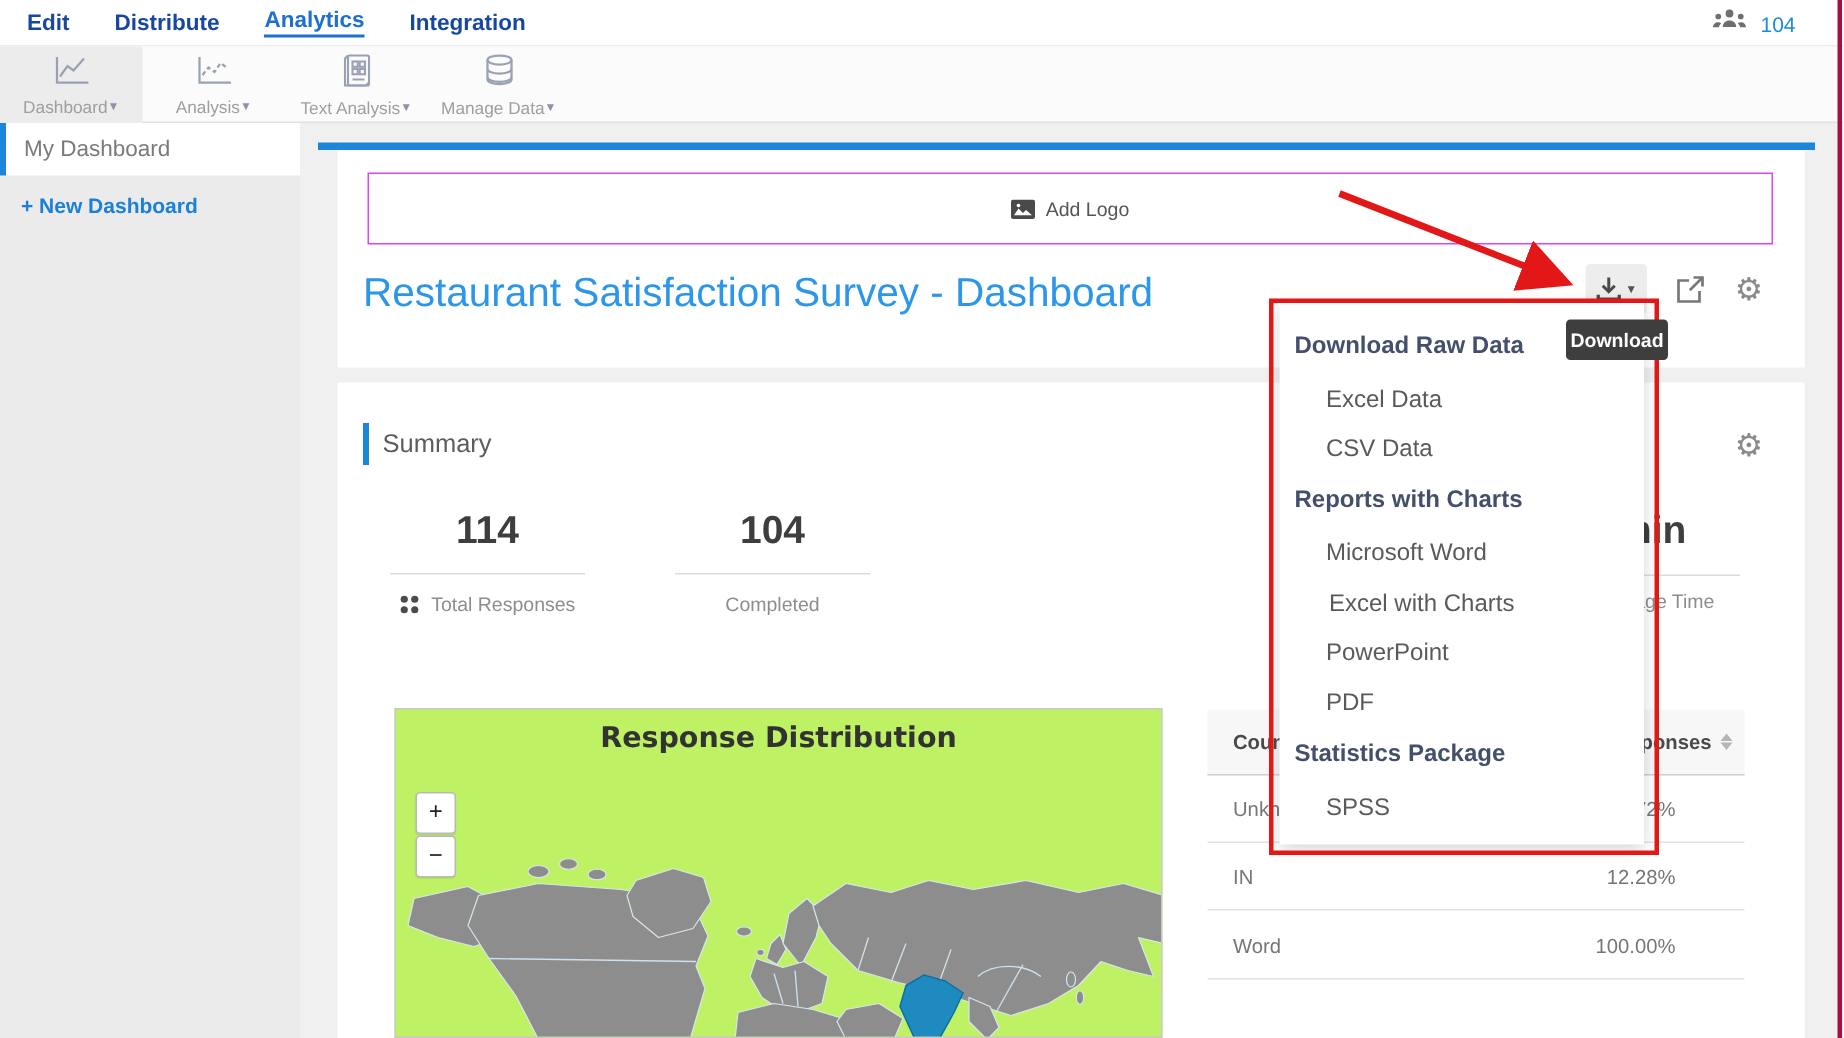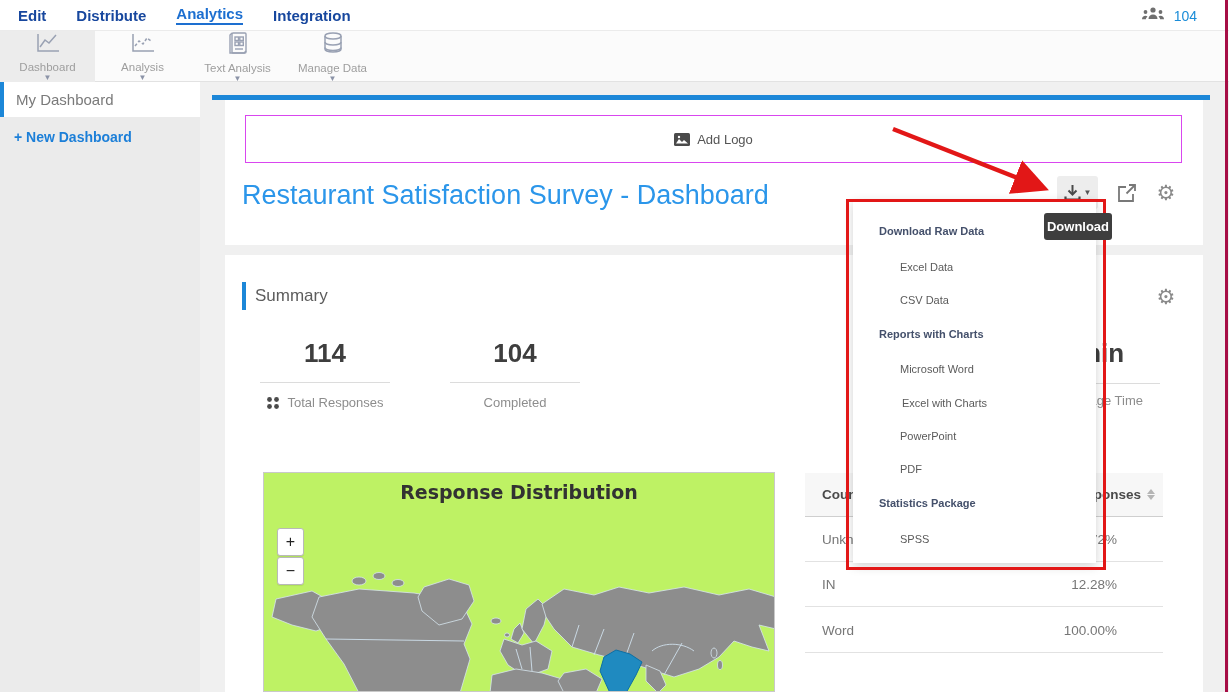--- a/index.html
+++ b/index.html
@@ -16,21 +16,21 @@
   .nav-right { position:absolute; right:32px; top:0; height:31px; display:flex;
                align-items:center; gap:9px; }
   .nav-count { font-size:14px; color:#1a8cd8; font-weight:400; }
 
   
   .toolbar { position:absolute; left:0; top:31px; width:1229px; height:51px;
              background:#fbfbfb; border-bottom:1px solid #e2e2e2; display:flex; }
   .tool-btn { width:95px; height:51px; display:flex; flex-direction:column;
               align-items:center; justify-content:center; gap:3px; cursor:pointer; }
   .tool-btn.active { background:#ececec; }
-  .tool-label { font-size:11.5px; color:#9e9e9e; display:flex; align-items:center; gap:0;flex-direction:column; }
+  .tool-label { font-size:11.5px; color:#9e9e9e; display:flex; gap:0; }
   .caret { font-size:8px; color:#8b93a7; }
 
   
   .bodybg { position:absolute; left:0; top:82px; width:1229px; height:610px; background:#f0f0f0; }
   .sidebar { position:absolute; left:0; top:82px; width:200px; height:610px; background:#ebebeb; }
   .side-item { position:absolute; left:0; top:0; width:200px; height:35px; background:#fff;
                border-left:4px solid #1c87d8; font-size:15px; color:#7a7a7a;
                line-height:35px; padding-left:12px; cursor:pointer; }
   .new-dash { position:absolute; left:14px; top:47px; font-size:14px; color:#1c7fd8;
               font-weight:700; cursor:pointer; }
@@ -92,22 +92,22 @@
   .sort .up { border-bottom:5px solid #b5b5b5; } .sort .dn { border-top:5px solid #b5b5b5; }
   .tbl-row { position:absolute; left:805px; width:358px; height:45px;
              border-bottom:1px solid #e2e2e2; display:flex; align-items:center;
              justify-content:space-between; padding:0 46px 0 17px;
              font-size:13.5px; color:#767676; }
   .r1 { top:517px; } .r2 { top:562px; } .r3 { top:608px; }
 
   
   .dropdown { position:absolute; left:853px; top:200px; width:243px; height:363px;
               background:#fff; box-shadow:0 3px 10px rgba(0,0,0,.18); z-index:50; }
-  .dd-line { position:absolute; left:16px; width:100%; height:30px; line-height:30px;
-             font-size:11px; padding-left:31px; color:#5a5a5a; cursor:pointer; }
+  .dd-line { position:absolute; left:0; width:100%; height:30px; line-height:30px;
+             font-size:16px; padding-left:31px; color:#5a5a5a; cursor:pointer; }
   .dd-header { font-weight:700; color:#44506b; padding-left:10px; cursor:default; }
 
   .red-rect { position:absolute; left:846px; top:199px; width:260px; height:371px;
               border:3px solid #e21717; z-index:60; pointer-events:none; }
   .arrow-svg { position:absolute; left:880px; top:118px; z-index:60; pointer-events:none; }
   .tooltip { position:absolute; left:1044px; top:213px; width:68px; height:27px;
              background:#3e3e3e; border-radius:3px; color:#fff; font-size:13px;
              font-weight:700; text-align:center; line-height:27px; z-index:70; }
   .edge-line { position:absolute; left:1225px; top:0; width:3px; height:692px;
                background:#a60e46; z-index:80; }

